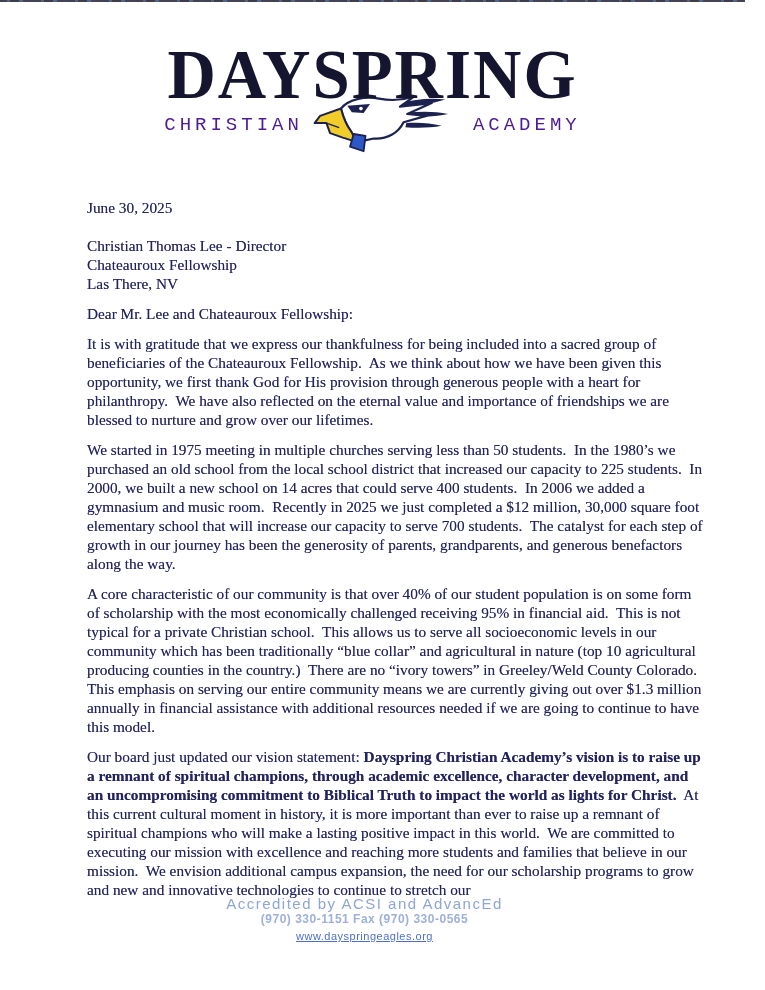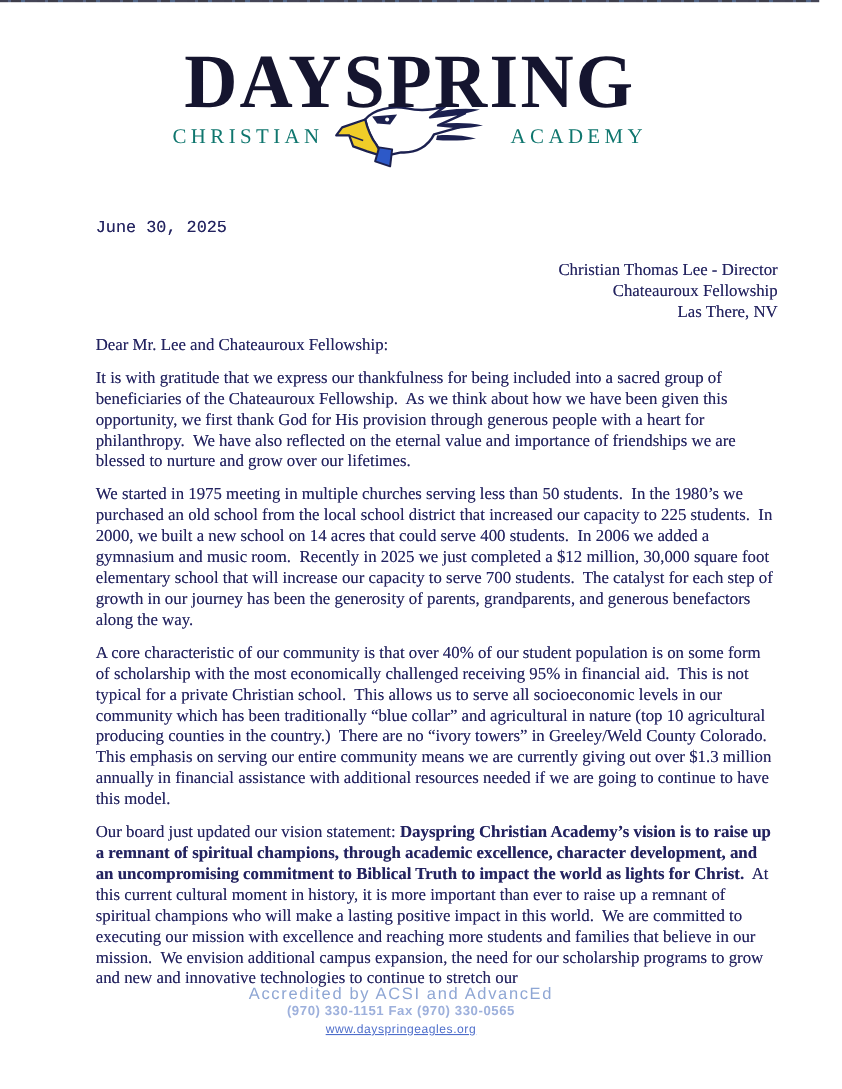--- a/index.html
+++ b/index.html
@@ -41,44 +41,44 @@
     transform: scaleY(1.04);
   }
   .logo-sub {
     margin-top: 4px;
     display: flex;
     align-items: center;
     justify-content: center;
     height: 30px;
   }
   .logo-sub .subword {
-    font-family: Liberation Serif, serif;
+    font-family: Liberation Mono, monospace;
     font-size: 19px;
     letter-spacing: 4px;
-    color: #0f766e;
+    color: #4c1d95;
   }
   .eagle {
     display: inline-block;
     width: 138px;
     height: 60px;
     margin: -16px 24px -14px 8px;
     flex: 0 0 auto;
   }
 
   
   .letter {
     margin-left: 87px;
     width: 620px;
     color: #232360;
     font-size: 15.3px;
     line-height: 19px;
     text-shadow: 0 0 .5px rgba(30,30,90,.55);
   }
-  .date      { margin: 58px 0 0 0; white-space: pre-wrap; font-family: Liberation Mono, monospace; }
-  .recipient { margin: 19px 0 0 0; text-align: right; }
+  .date      { margin: 58px 0 0 0; white-space: pre-wrap; }
+  .recipient { margin: 19px 0 0 0; }
   .recipient p { margin: 0; white-space: pre-wrap; }
   .salutation { margin: 11px 0 0 0; white-space: pre-wrap; }
   .para { margin: 11px 0 0 0; white-space: pre-wrap; font-family: Liberation Serif, serif; }
   .para strong { font-weight: 700; }
 
   
   .letter-footer {
     position: absolute;
     left: 0; right: 16px;
     top: 894px;

